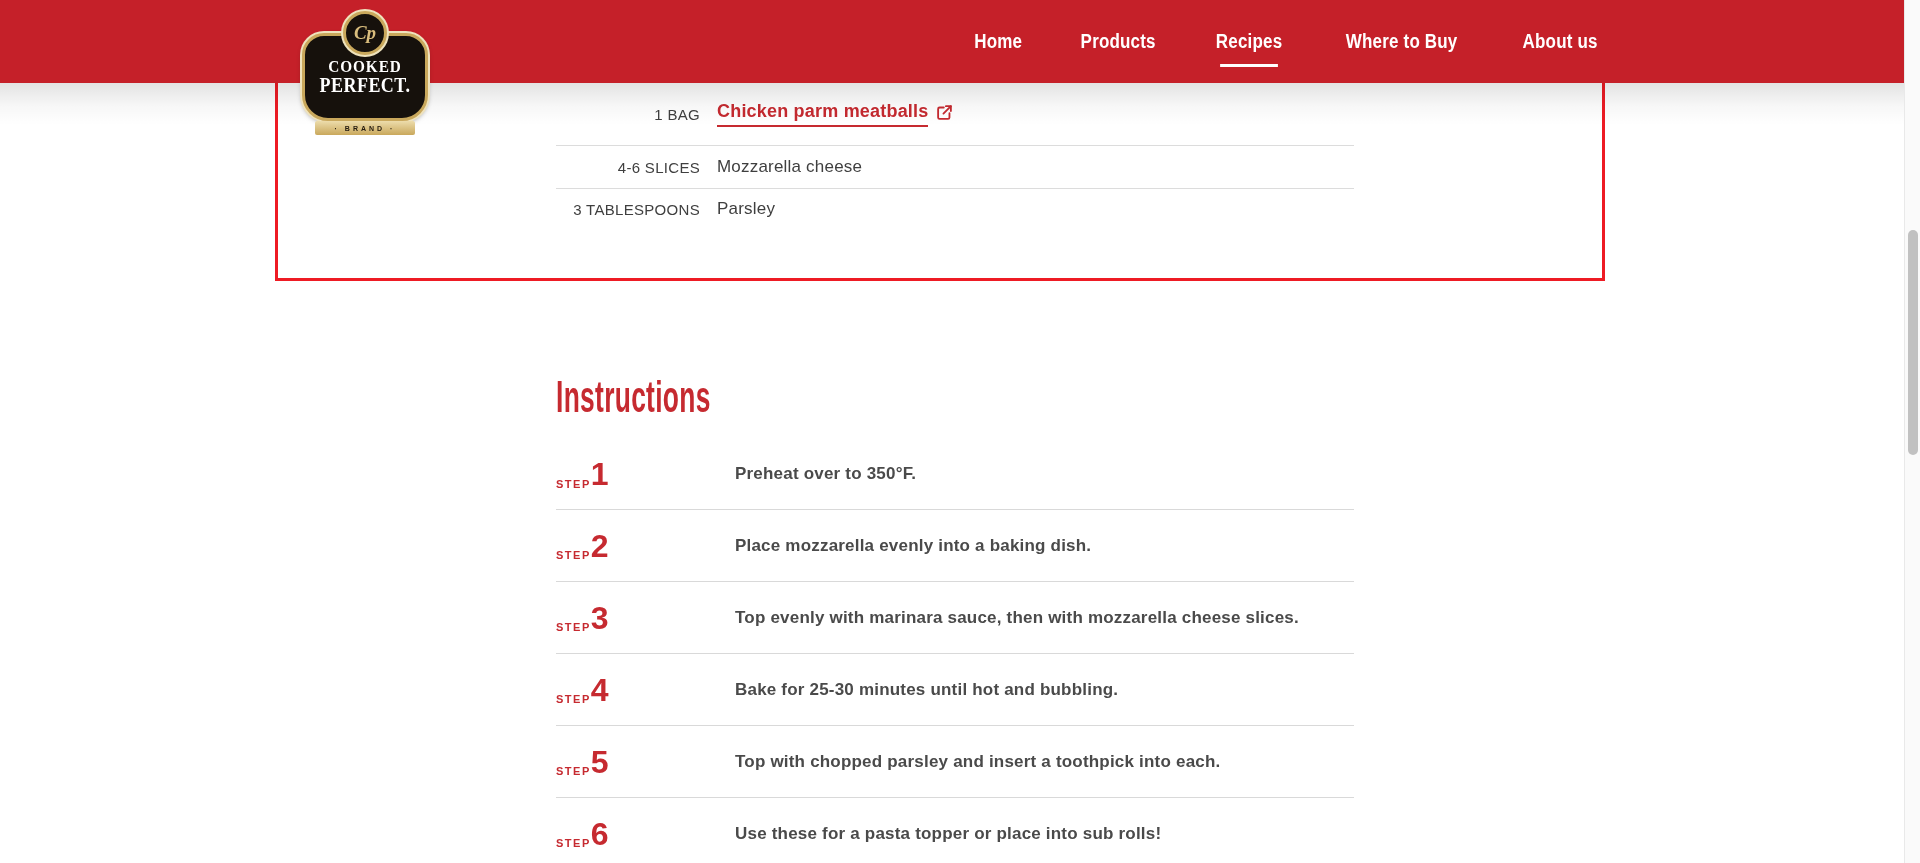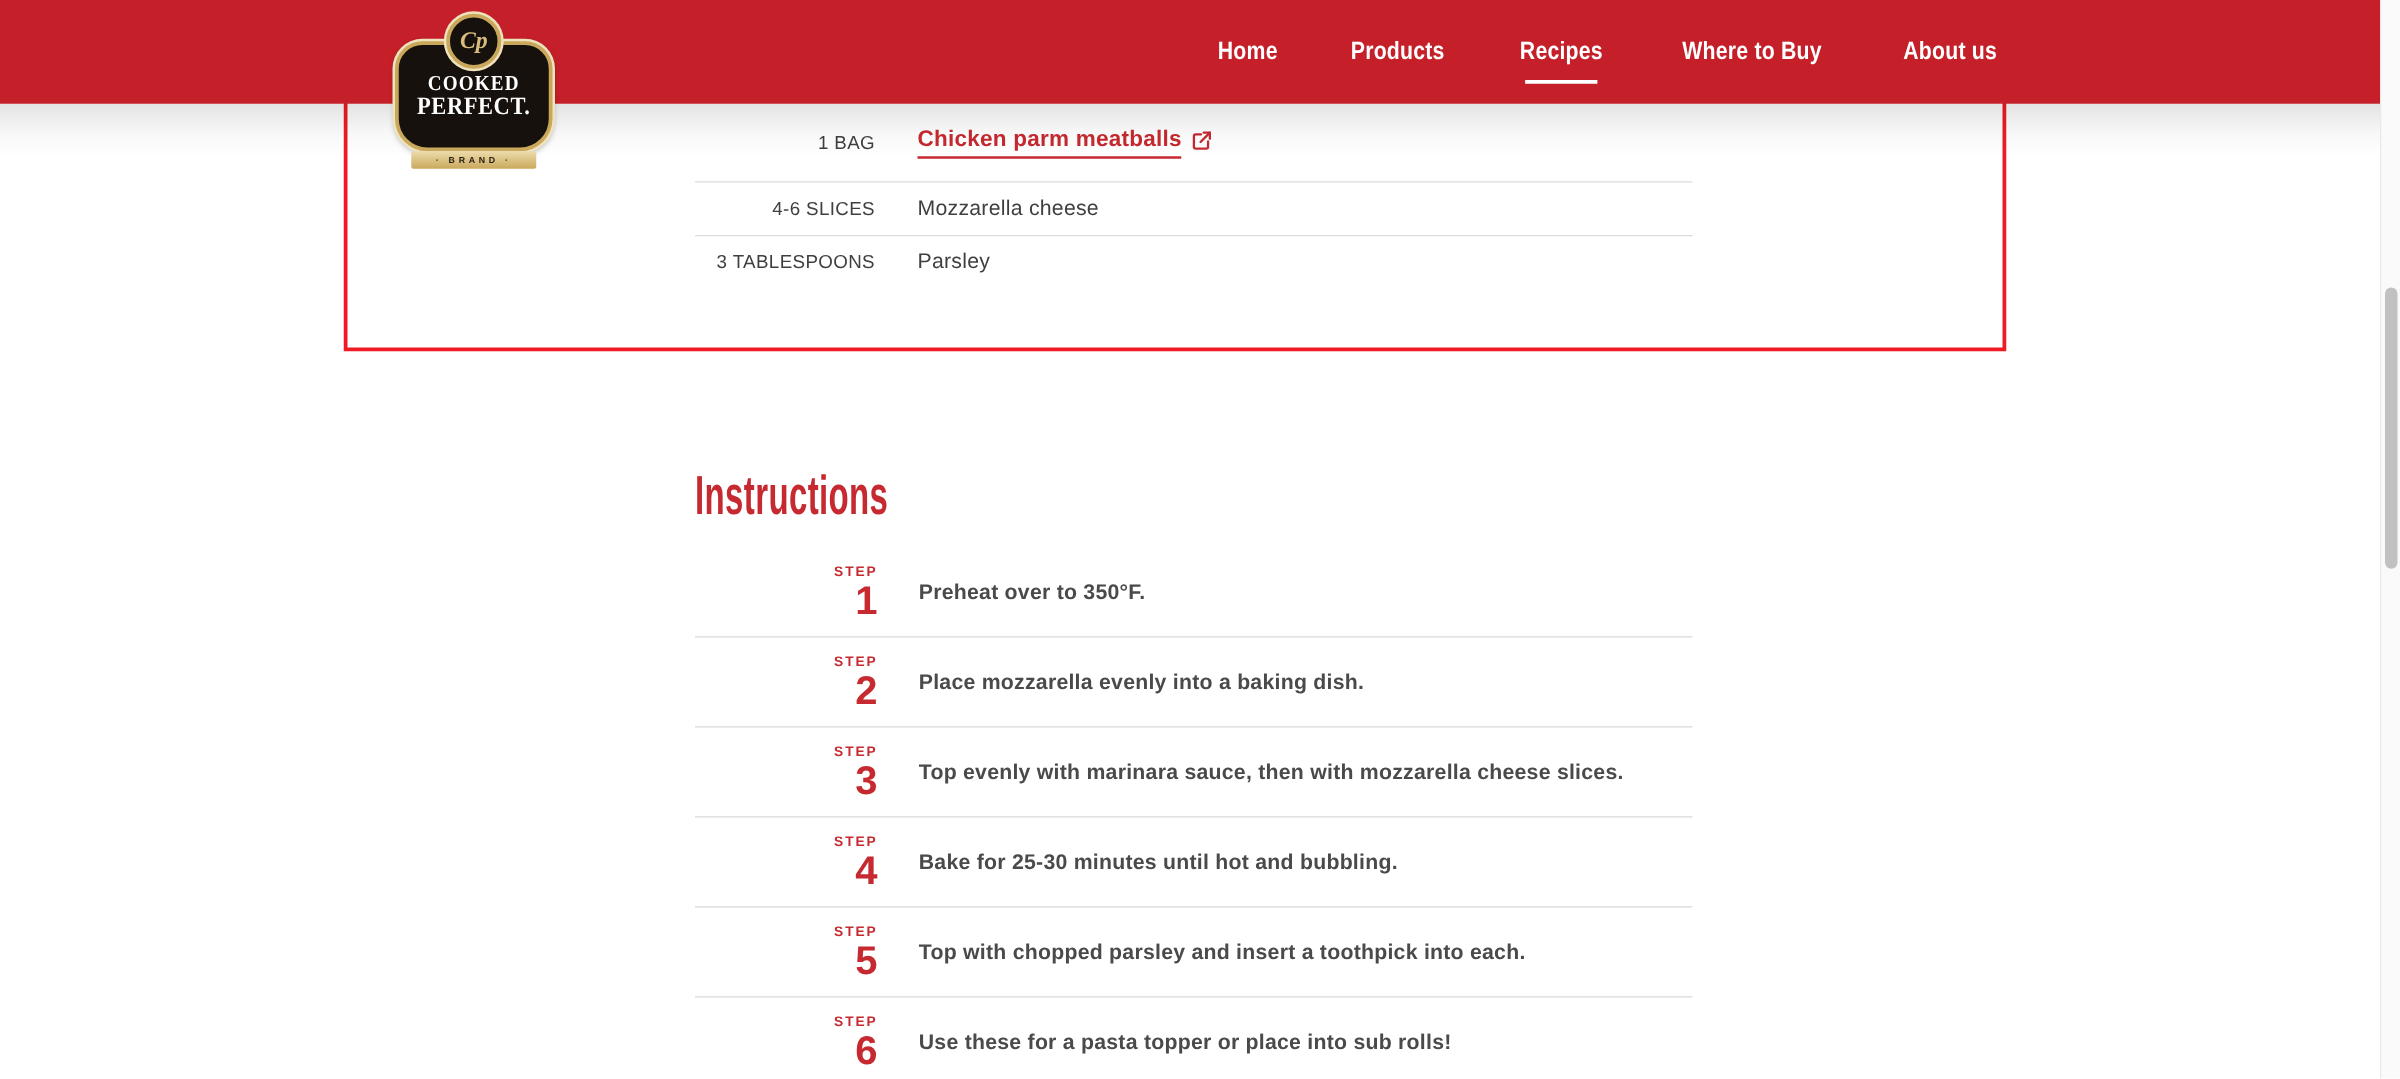--- a/index.html
+++ b/index.html
@@ -32,21 +32,21 @@
     content:""; position:absolute; left:6%; right:6%; bottom:-14px;
     height:3px; background:#fff;
   }
   .under-header-shade{
     position:absolute; left:0; top:83px; width:1904px; height:42px;
     background:linear-gradient(180deg, rgba(0,0,0,.11) 0%, rgba(0,0,0,.03) 55%, rgba(0,0,0,0) 100%);
     z-index:6; pointer-events:none;
   }
 
   
-  .logo{ position:absolute; left:316px; top:11px; width:126px; height:128px; z-index:7; cursor:pointer; }
+  .logo{ position:absolute; left:302px; top:11px; width:126px; height:128px; z-index:7; cursor:pointer; }
   .logo-plaque{
     position:absolute; left:0; top:22px; width:126px; height:88px;
     background:#16110c; border:3px solid #c9a85c; border-radius:22px 22px 26px 26px;
     box-shadow:0 0 0 2px #efe3bd, 0 2px 5px rgba(0,0,0,.35);
   }
   .logo-circle{
     position:absolute; left:41px; top:0; width:44px; height:44px;
     background:#16110c; border:3px solid #c9a85c; border-radius:50%;
     box-shadow:0 0 0 2px #efe3bd; z-index:2;
     display:flex; align-items:center; justify-content:center;
@@ -75,21 +75,21 @@
     position:absolute; left:275px; top:-52px; width:1330px; height:333px;
     background:#fff; border:3px solid var(--border-red); z-index:2;
   }
   .ing-table{ position:absolute; left:278px; top:132px; width:798px; }
   .ing-row{ display:flex; align-items:center; height:43px; }
   .ing-row.first{ height:62px; }
   .ing-row.r3{ height:41px; }
   .ing-row.last{ height:48px; }
   .ing-row + .ing-row{ border-top:1px solid #dcdcdc; }
   .ing-amount{
-    width:144px; margin-right:34px; text-align:right; flex:none;
+    width:144px; margin-right:17px; text-align:right; flex:none;
     color:#3f3f3f; font-size:15px; letter-spacing:.3px;
   }
   .ing-name{ color:#3f3f3f; font-size:17px; letter-spacing:.2px; }
   .ing-link{
     color:var(--accent-red); font-size:18px; font-weight:700; letter-spacing:.2px;
     text-decoration:none; cursor:pointer; display:inline-flex; align-items:center;
   }
   .ing-link .link-text{
     border-bottom:2px solid var(--accent-red); padding-bottom:3px;
   }
@@ -100,21 +100,21 @@
   .instructions-title{
     color:var(--accent-red); font-size:44px; font-weight:700; letter-spacing:.5px;
     transform:scaleX(.6); transform-origin:left center; white-space:nowrap;
   }
   .steps{ list-style:none; margin-top:17px; }
   .step-row{ display:flex; align-items:center; min-height:72px; }
   .step-row + .step-row{ border-top:1px solid #d9d9d9; }
   .step-row.first{ min-height:70px; }
   .step-badge{
     width:146px; margin-right:33px; flex:none;
-    display:flex; flex-direction:column; align-items:flex-end;
+    display:flex; flex-direction:row; align-items:flex-end;
   }
   .step-label{
     color:var(--accent-red); font-size:11px; font-weight:700; letter-spacing:1.5px;
   }
   .step-number{
     color:var(--accent-red); font-size:32px; font-weight:700; line-height:.95; margin-top:1px;
   }
   .step-text{ color:#4a4a4a; font-size:17px; letter-spacing:.2px;font-weight:bold; }
 
   

